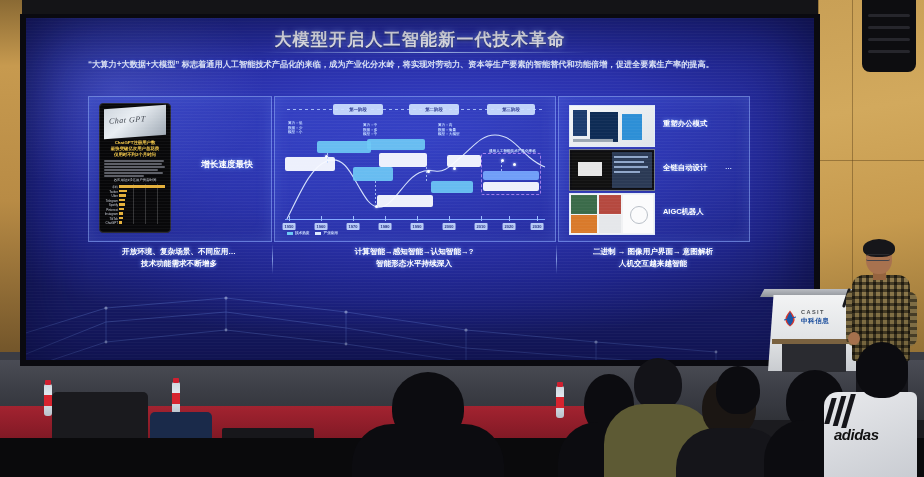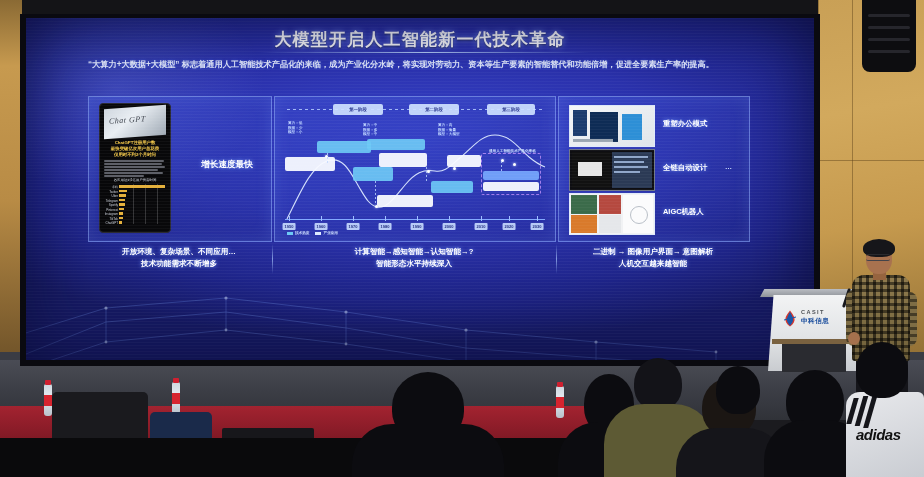--- a/index.html
+++ b/index.html
@@ -146,21 +146,21 @@
   .table-dark{position:absolute;left:0;top:438px;width:924px;height:39px;background:#0a0a0c;}
   .floor{position:absolute;left:210px;top:430px;width:180px;height:22px;
     background:repeating-linear-gradient(90deg,#5b5048 0 14px,#4a4039 14px 28px);opacity:.85;}
   .chair{position:absolute;background:#1a1a1e;border-radius:5px;}
   .bottle{position:absolute;width:8px;height:32px;border-radius:2px 2px 3px 3px;
     background:linear-gradient(180deg,#cdd6de 0%,#e4ebf1 40%,#b9c2cb 100%);}
   .bottle .cap-r{position:absolute;left:1px;top:-4px;width:6px;height:5px;background:#cf2030;border-radius:1px;}
   .bottle .lbl{position:absolute;left:0;top:11px;width:8px;height:11px;background:#d6242f;}
   .head{position:absolute;background:#0c0c10;border-radius:50% 50% 44% 44%;}
   .shoulder{position:absolute;background:#0c0c10;border-radius:40px 40px 0 0;}
-  .adidas{position:absolute;left:846px;top:392px;width:78px;height:85px;
+  .adidas{position:absolute;left:824px;top:392px;width:93px;height:85px;
     background:linear-gradient(160deg,#e8e9ec,#c9ccd2);border-radius:14px 6px 0 0;}
   .adidas span{position:absolute;left:10px;top:34px;color:#111;font-size:15px;font-weight:bold;
     font-style:italic;letter-spacing:-.5px;}
   .adi-stripe{position:absolute;background:#15151a;transform:skewX(-16deg);}
   .laptop{position:absolute;left:222px;top:428px;width:92px;height:42px;background:#17171b;border-radius:2px;}
   .speakerbox{position:absolute;left:862px;top:0;width:54px;height:72px;background:#0d0d10;border-radius:0 0 8px 8px;}
   .speakerbox i{position:absolute;left:6px;width:42px;height:3px;background:#26262c;border-radius:2px;}
 </style>
 </head>
 <body>

